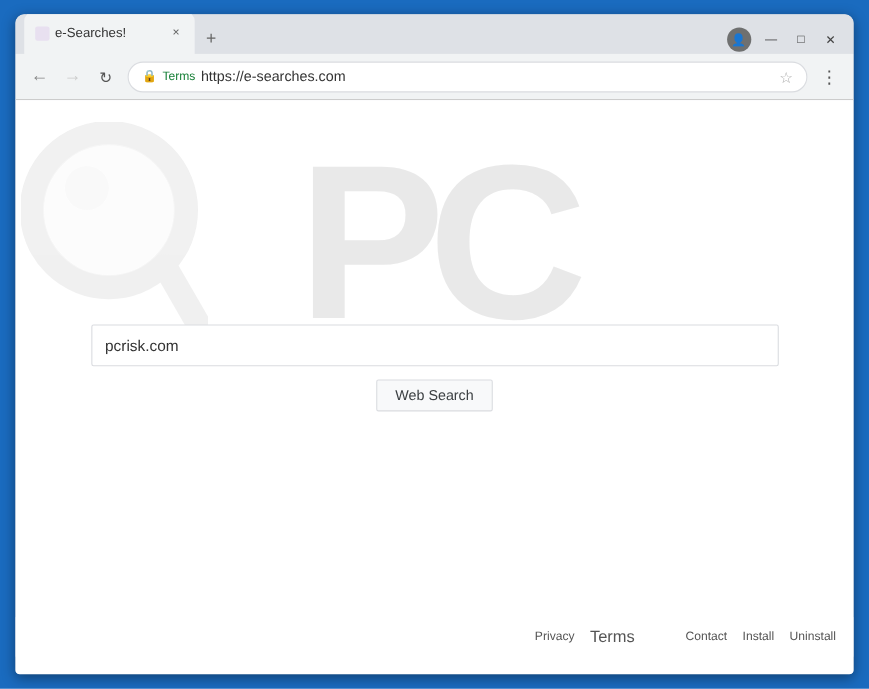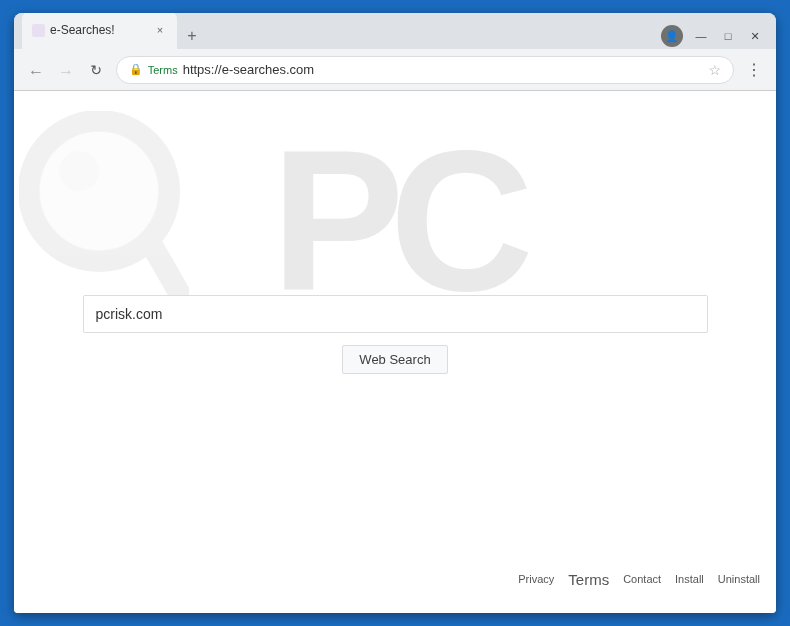--- a/index.html
+++ b/index.html
@@ -73,20 +73,20 @@
 
         <div style="width:625px;display:flex;flex-direction:column;align-items:center;gap:12px;">
           <input type="text" style="width: 100%; height: 38px; border: 1px solid rgb(218, 220, 224); border-radius: 2px; padding: 0px 12px; font-size: 14px; color: rgb(51, 51, 51); outline: none;" value="pcrisk.com">
           <button style="padding:6px 16px;background:#f8f9fa;border:1px solid #dadce0;border-radius:2px;font-size:13px;color:#3c4043;cursor:pointer;min-width:90px;">Web Search</button>
         </div>
       </div>
 
       <div style="position:absolute;bottom:16px;left:0;right:0;height:36px;display:flex;align-items:center;justify-content:flex-end;padding:0 16px;gap:14px;background:white;">
         <a style="font-size:11px;color:#555;cursor:pointer;text-decoration:none;">Privacy</a>
         <a style="font-size:15px;color:#555;cursor:pointer;text-decoration:none;text-align:right;">Terms</a>
-        <a style="font-size:11px;color:#555;cursor:pointer;text-decoration:none;">Contact</a>
+        <a style="font-size:11px;color:#555;cursor:pointer;text-decoration:none;margin-left:32px;">Contact</a>
         <a style="font-size:11px;color:#555;cursor:pointer;text-decoration:none;">Install</a>
         <a style="font-size:11px;color:#555;cursor:pointer;text-decoration:none;">Uninstall</a>
       </div>
 
     </div>
   </div>
 </div>
 
 </body></html>

